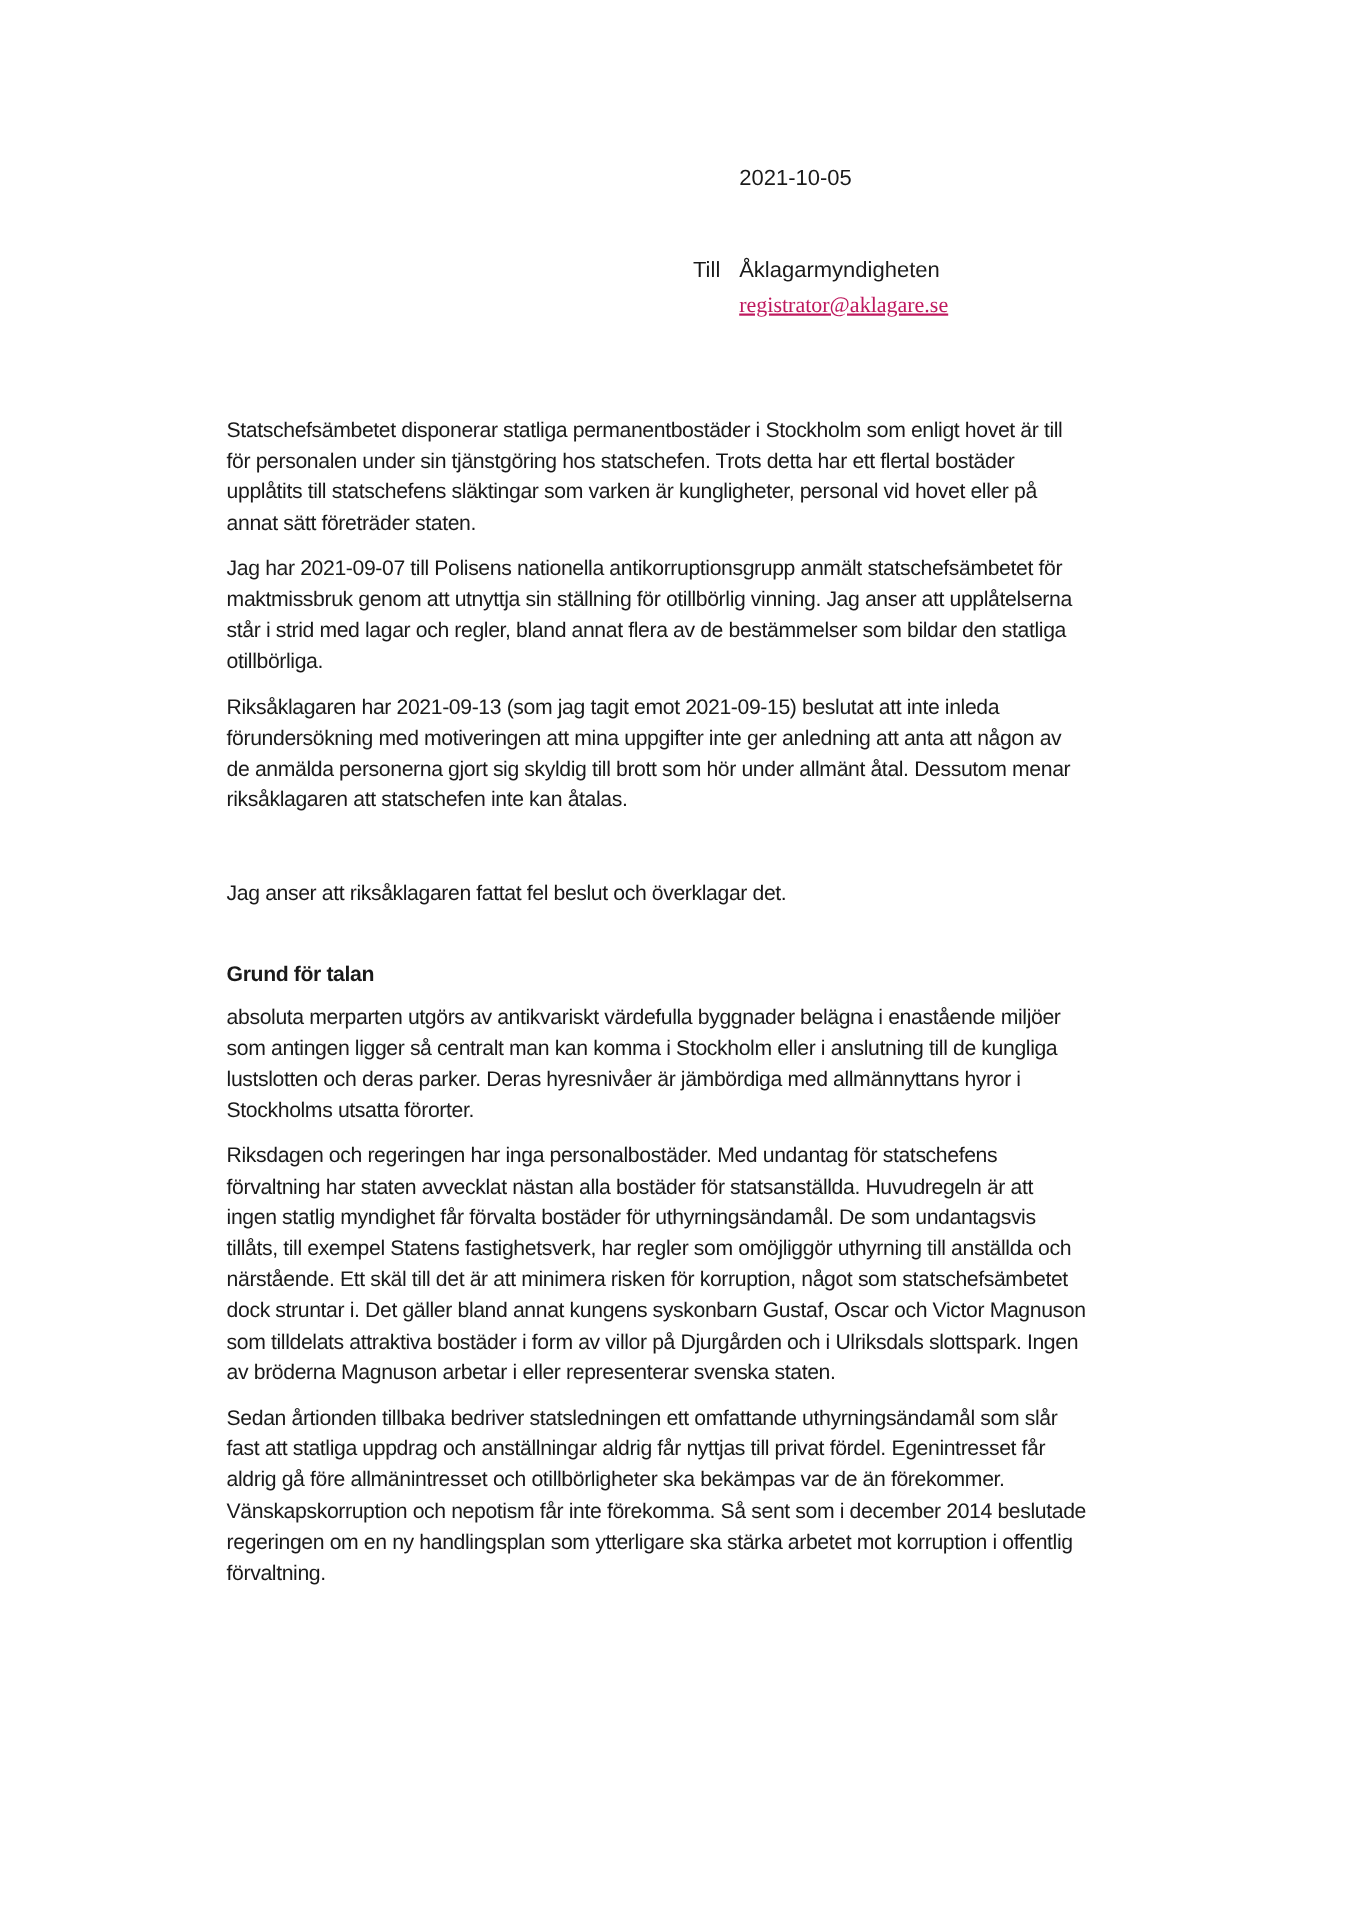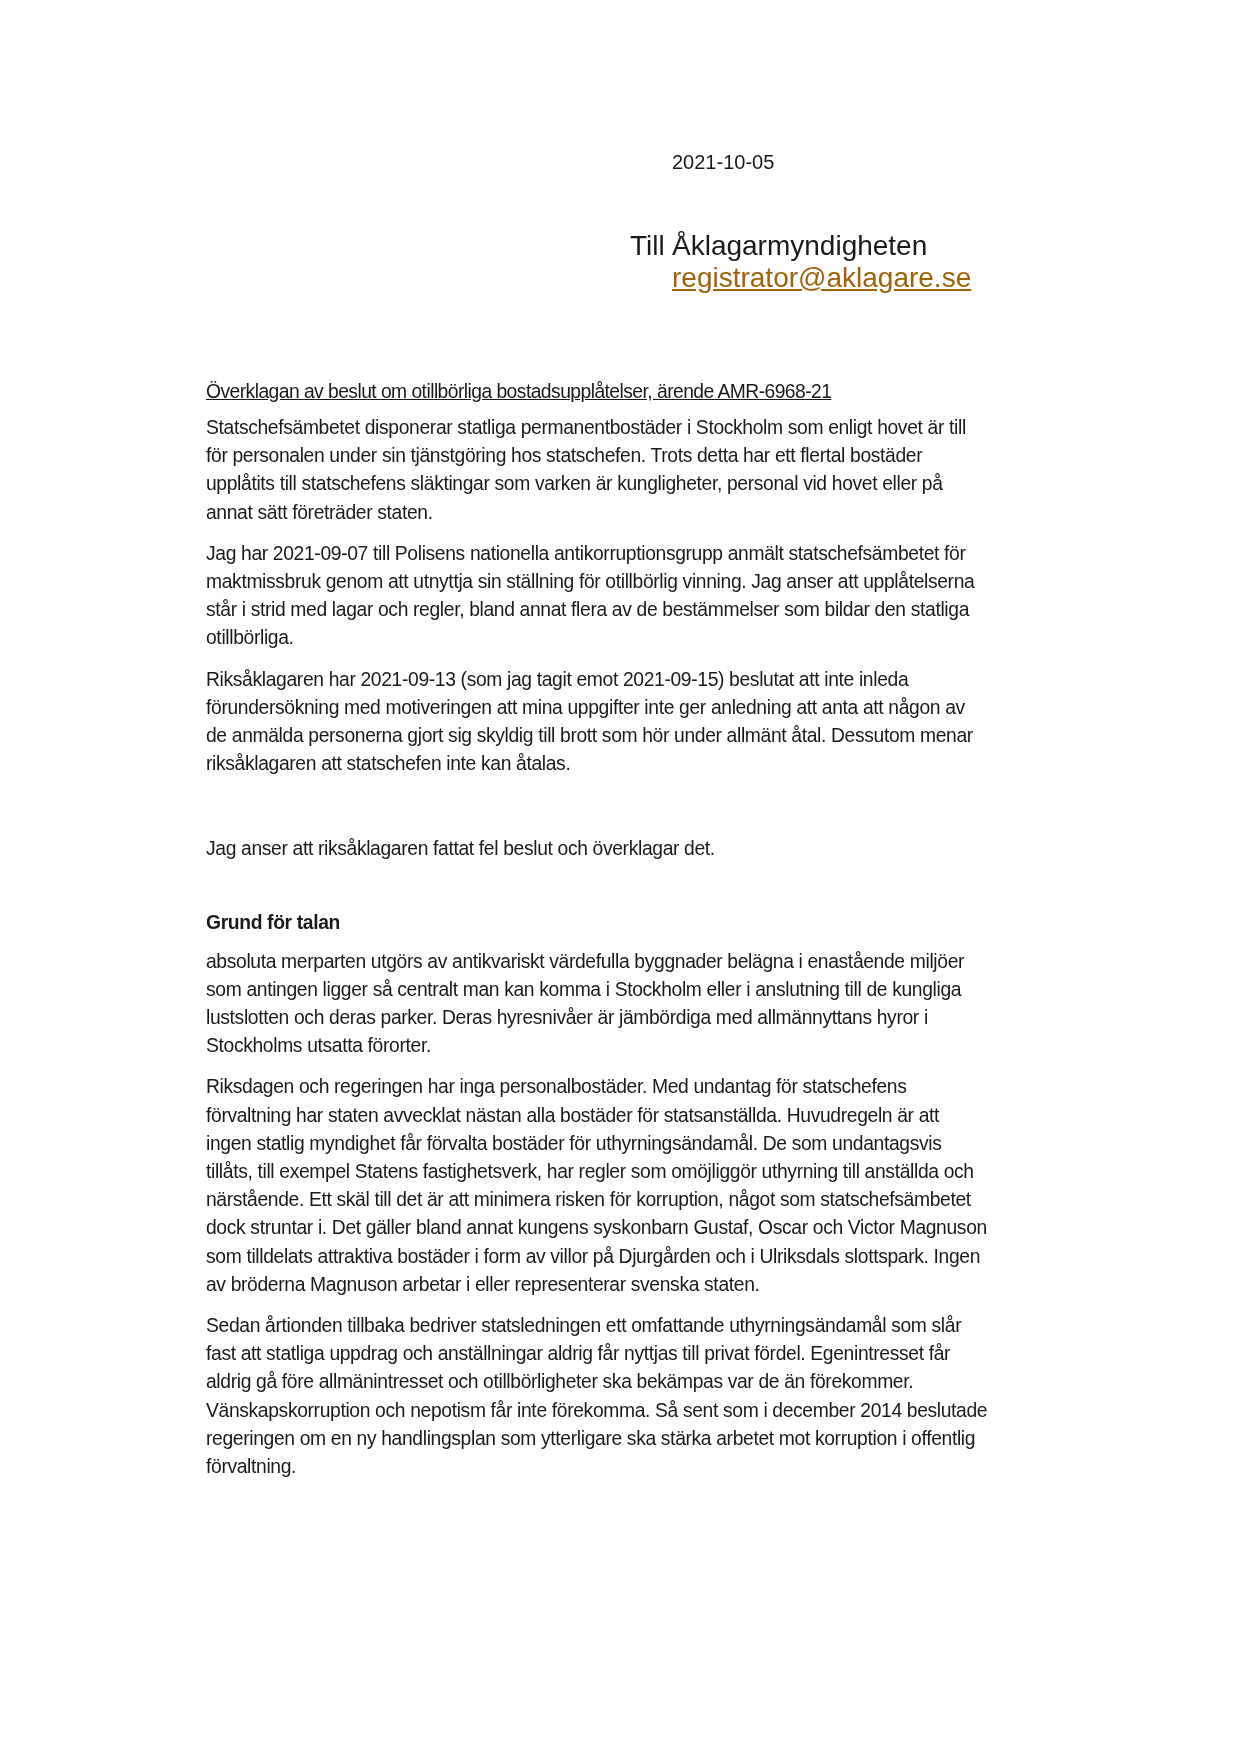--- a/index.html
+++ b/index.html
@@ -26,32 +26,33 @@
       position: absolute;
       left: 672px;
       top: 148px;
       font-size: 20px;
       line-height: 28px;
     }
     .recipient {
       position: absolute;
       left: 630px;
       top: 230px;
-      font-size: 28px;
+      font-size: 20px;
       line-height: 32px;
     }
     .recipient .row {
       display: flex;
     }
     .recipient .lbl {
       width: 42px;
     }
     .recipient .email {
-      color: #a16207;
+      color: #be185d;
       text-decoration: underline;
+      font-family: Liberation Serif, serif;
     }
     .body {
       position: absolute;
       left: 206px;
       top: 378px;
       width: 900px;
       font-size: 19.3px;
       letter-spacing: -0.35px;
     }
     .subject {
@@ -89,21 +90,20 @@
       <span>Åklagarmyndigheten</span>
     </div>
     <div class="row">
       <span class="lbl"></span>
       <a class="email">registrator@aklagare.se</a>
     </div>
   </div>
 
   <div class="body">
 
-    <div class="subject">Överklagan av beslut om otillbörliga bostadsupplåtelser, ärende AMR-6968-21</div>
 
     <div>
       <div class="para">
         <span class="ln">Statschefsämbetet disponerar statliga permanentbostäder i Stockholm som enligt hovet är till</span>
         <span class="ln">för personalen under sin tjänstgöring hos statschefen. Trots detta har ett flertal bostäder</span>
         <span class="ln">upplåtits till statschefens släktingar som varken är kungligheter, personal vid hovet eller på</span>
         <span class="ln">annat sätt företräder staten.</span>
       </div>
       <div class="para">
         <span class="ln">Jag har 2021-09-07 till Polisens nationella antikorruptionsgrupp anmält statschefsämbetet för</span>

